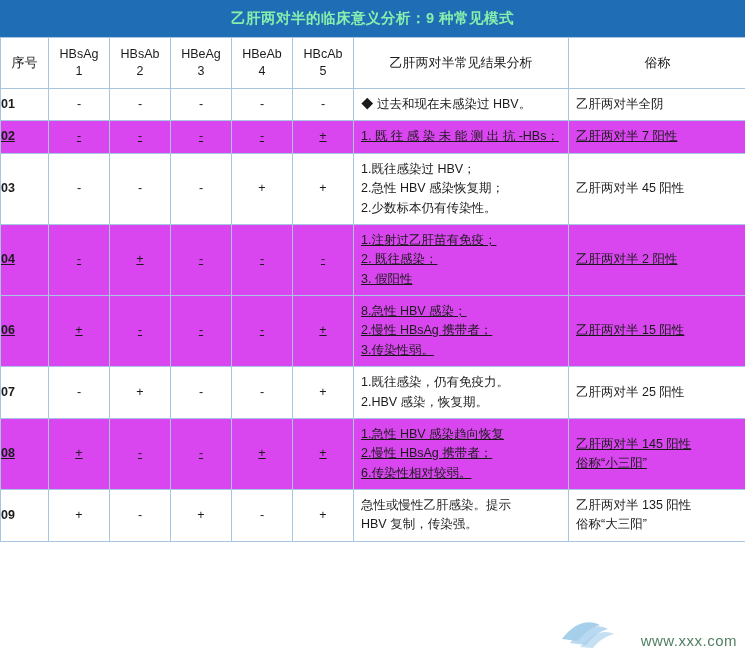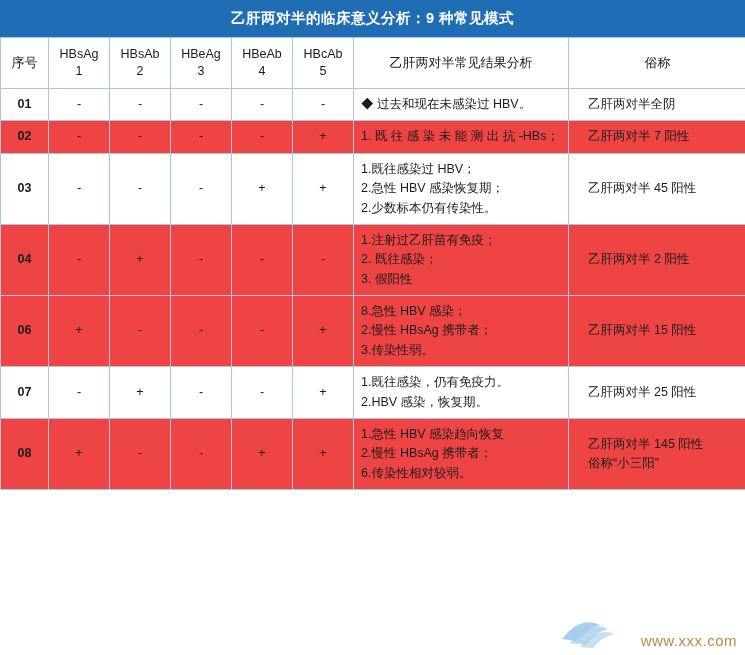--- a/index.html
+++ b/index.html
@@ -16,21 +16,21 @@
   }
   .page {
     width: 745px;
     height: 655px;
     position: relative;
     background: #ffffff;
   }
   .title-bar {
     height: 37px;
     background: #1f6eb5;
-    color: #ffffff;
+    color: #86efac;
     display: flex;
     align-items: center;
     justify-content: center;
     font-size: 14.5px;
     font-weight: bold;
     letter-spacing: 0.5px;
   }
   table.matrix {
     width: 745px;
     border-collapse: collapse;
@@ -59,61 +59,61 @@
   thead th .mk { display: block; }
   thead th .num { display: block; }
   thead th.seq-h, thead th.an-h, thead th.nick-h {
     font-size: 13px;
   }
   tbody td {
     padding: 6px 6px;
     line-height: 1.55;
   }
   tbody tr.odd td  { background: #ffffff; }
-  tbody tr.even td { background: #ef4444; }
+  tbody tr.even td { background: #d946ef; text-decoration: underline; }
 
   td.seq {
-    text-align: center;
+    text-align: left;
     font-weight: bold;
     font-size: 12.5px;
     padding-left: 0;
     padding-right: 0;
     margin-top: 29px;
   }
   td.mark {
     text-align: center;
     font-size: 13px;
     padding-left: 0;
     padding-right: 0;
   }
   td.analysis {
     text-align: left;
     padding-left: 7px;
     padding-right: 5px;
   }
   td.nick {
     text-align: left;
-    padding-left: 19px;
+    padding-left: 7px;
     padding-right: 5px;
   }
   td .line { display: block; white-space: normal; }
   .watermark {
     position: absolute;
     right: 6px;
     bottom: 2px;
     width: 185px;
     height: 44px;
     pointer-events: none;
   }
   .wm-text {
     position: absolute;
     right: 8px;
     bottom: 6px;
     font-size: 15px;
-    color: #a16207;
+    color: #14532d;
     opacity: 0.75;
     letter-spacing: 0.5px;
   }
 </style>
 </head>
 <body>
 
 <div class="page">
 
   <div class="title-bar">
@@ -271,20 +271,36 @@
           <span class="line">1.急性 HBV 感染趋向恢复</span>
           <span class="line">2.慢性 HBsAg 携带者；</span>
           <span class="line">6.传染性相对较弱。</span>
         </td>
         <td class="nick">
           <span class="line">乙肝两对半 145 阳性</span>
           <span class="line">俗称“小三阳”</span>
         </td>
       </tr>
 
+      <tr class="odd">
+        <td class="seq">09</td>
+        <td class="mark">+</td>
+        <td class="mark">-</td>
+        <td class="mark">+</td>
+        <td class="mark">-</td>
+        <td class="mark">+</td>
+        <td class="analysis">
+          <span class="line">急性或慢性乙肝感染。提示</span>
+          <span class="line">HBV 复制，传染强。</span>
+        </td>
+        <td class="nick">
+          <span class="line">乙肝两对半 135 阳性</span>
+          <span class="line">俗称“大三阳”</span>
+        </td>
+      </tr>
 
     </tbody>
   </table>
 
   <svg class="watermark" viewBox="0 0 185 44">
     <g opacity="0.55" fill="#5fa8dc">
       <path d="M8 30 C 20 14, 34 10, 46 16 C 38 18, 30 24, 24 32 Z"></path>
       <path d="M16 34 C 28 18, 42 14, 54 20 C 46 22, 38 28, 32 36 Z" opacity="0.8"></path>
       <path d="M26 38 C 38 24, 50 20, 60 25 C 52 27, 44 32, 39 39 Z" opacity="0.65"></path>
     </g>

